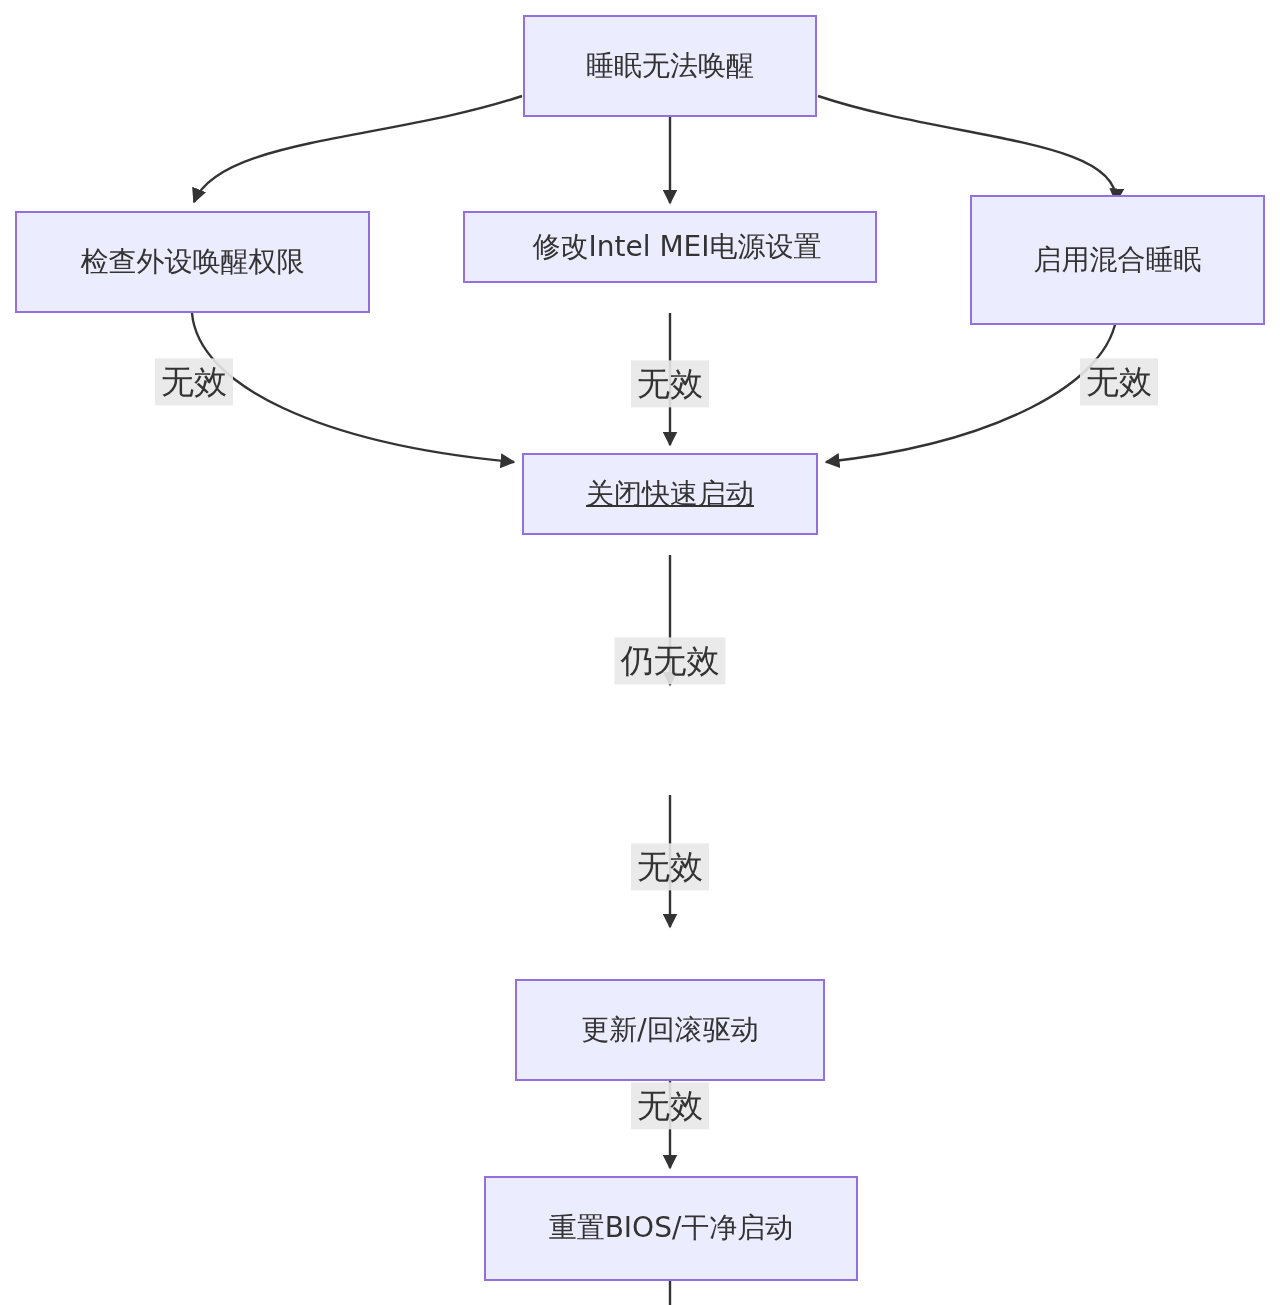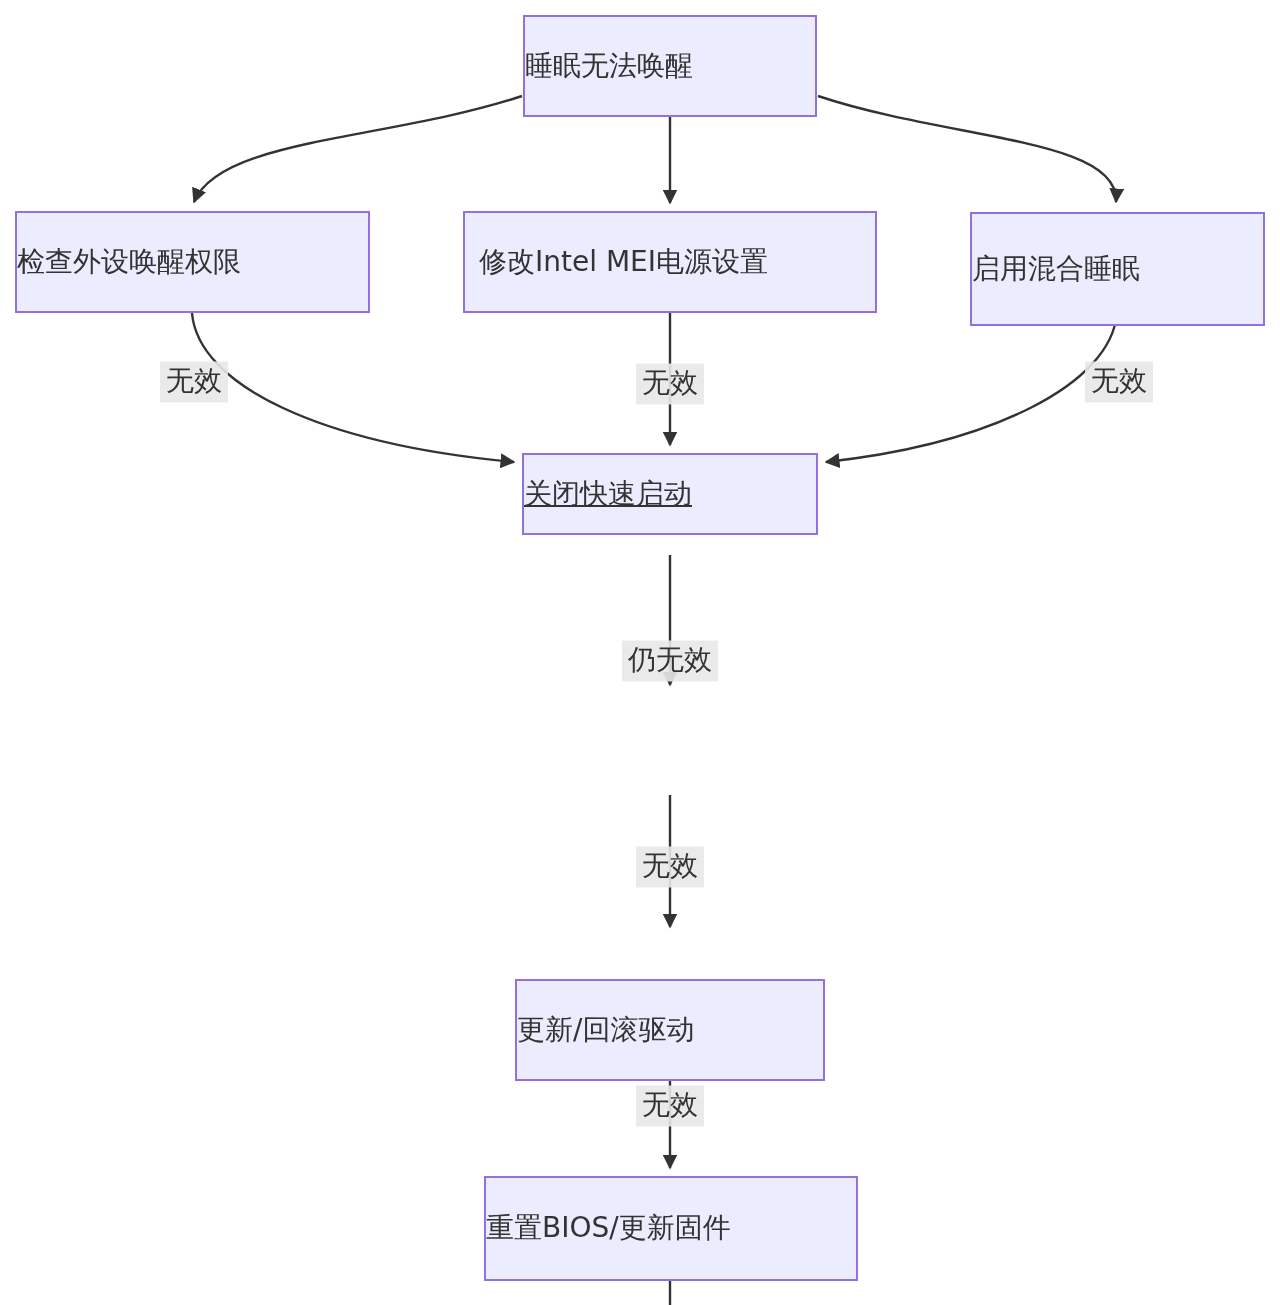--- a/index.html
+++ b/index.html
@@ -26,36 +26,36 @@
     stroke: #333333;
     stroke-width: 2.4px;
   }
   .node {
     position: absolute;
     box-sizing: border-box;
     background: #ECECFF;
     border: 2.5px solid #9370DB;
     display: flex;
     align-items: center;
+    justify-content: center;
     color: #333333;
     font-size: 28px;
     line-height: 1.3;
     text-align: center;
     white-space: nowrap;
   }
   .edge-label {
     position: absolute;
     transform: translate(-50%, -50%);
     background: rgba(232, 232, 232, 0.9);
     color: #333333;
-    font-size: 28px;
+    font-size: 33px;
     line-height: 1.25;
     padding: 3px 6px;
     white-space: nowrap;
-    font-family: Liberation Mono, monospace;
   }
 </style>
 </head>
 <body>
 
 <div id="canvas">
 
   <svg id="edge-layer" width="1280" height="1305" viewBox="0 0 1280 1305">
     <defs>
       <marker id="arrowhead" viewBox="0 0 10 10" refX="9" refY="5" markerUnits="userSpaceOnUse" markerWidth="15" markerHeight="15" orient="auto-start-reverse">
@@ -75,39 +75,39 @@
   </svg>
 
   <div class="node" style="left:523px; top:15px; width:294px; height:102px;">
     <span>睡眠无法唤醒</span>
   </div>
 
   <div class="node" style="left:15px; top:211px; width:355px; height:102px;">
     <span>检查外设唤醒权限</span>
   </div>
 
-  <div class="node" style="left:463px; top:211px; width:414px; height:102px;padding-left:14px;">
+  <div class="node" style="left:463px; top:211px; width:414px; height:72px;padding-left:14px;">
     <span>修改Intel MEI电源设置</span>
   </div>
 
-  <div class="node" style="left:970px; top:212px; width:295px; height:114px;">
+  <div class="node" style="left:970px; top:195px; width:295px; height:130px;">
     <span>启用混合睡眠</span>
   </div>
 
   <div class="node" style="left:522px; top:453px; width:296px; height:82px;text-decoration:underline;">
     <span>关闭快速启动</span>
   </div>
 
 
   <div class="node" style="left:515px; top:935px; width:310px; height:102px;margin-top:44px;">
     <span>更新/回滚驱动</span>
   </div>
 
   <div class="node" style="left:484px; top:1176px; width:374px; height:105px;">
-    <span>重置BIOS/更新固件</span>
+    <span>重置BIOS/干净启动</span>
   </div>
 
   <div class="edge-label" style="left:194px; top:382px;">无效</div>
 
   <div class="edge-label" style="left:670px; top:384px;">无效</div>
 
   <div class="edge-label" style="left:1119px; top:382px;">无效</div>
 
   <div class="edge-label" style="left:670px; top:625px;margin-top:36px;">仍无效</div>
 

